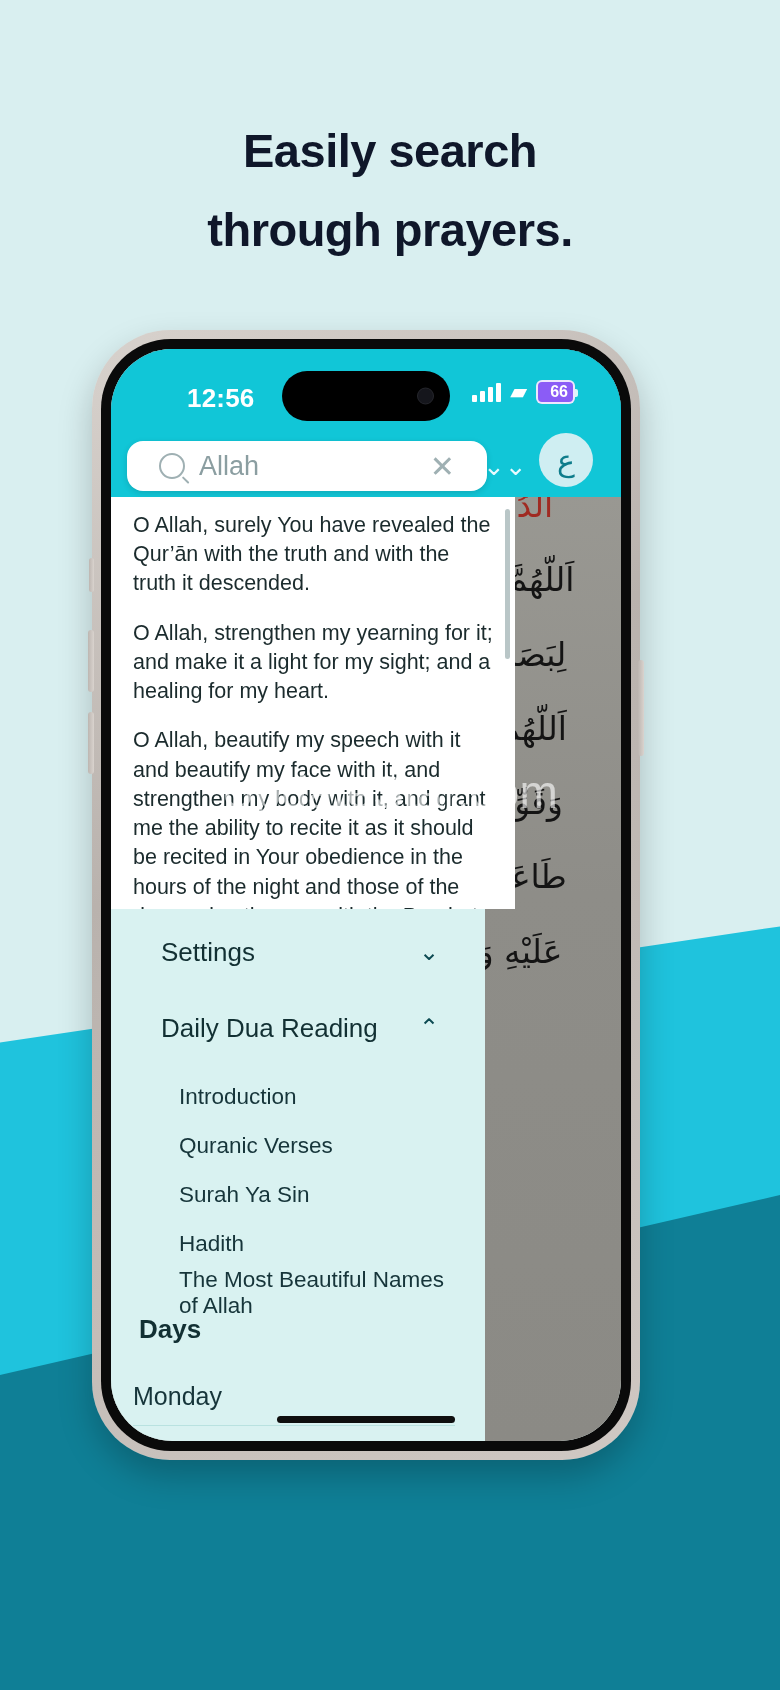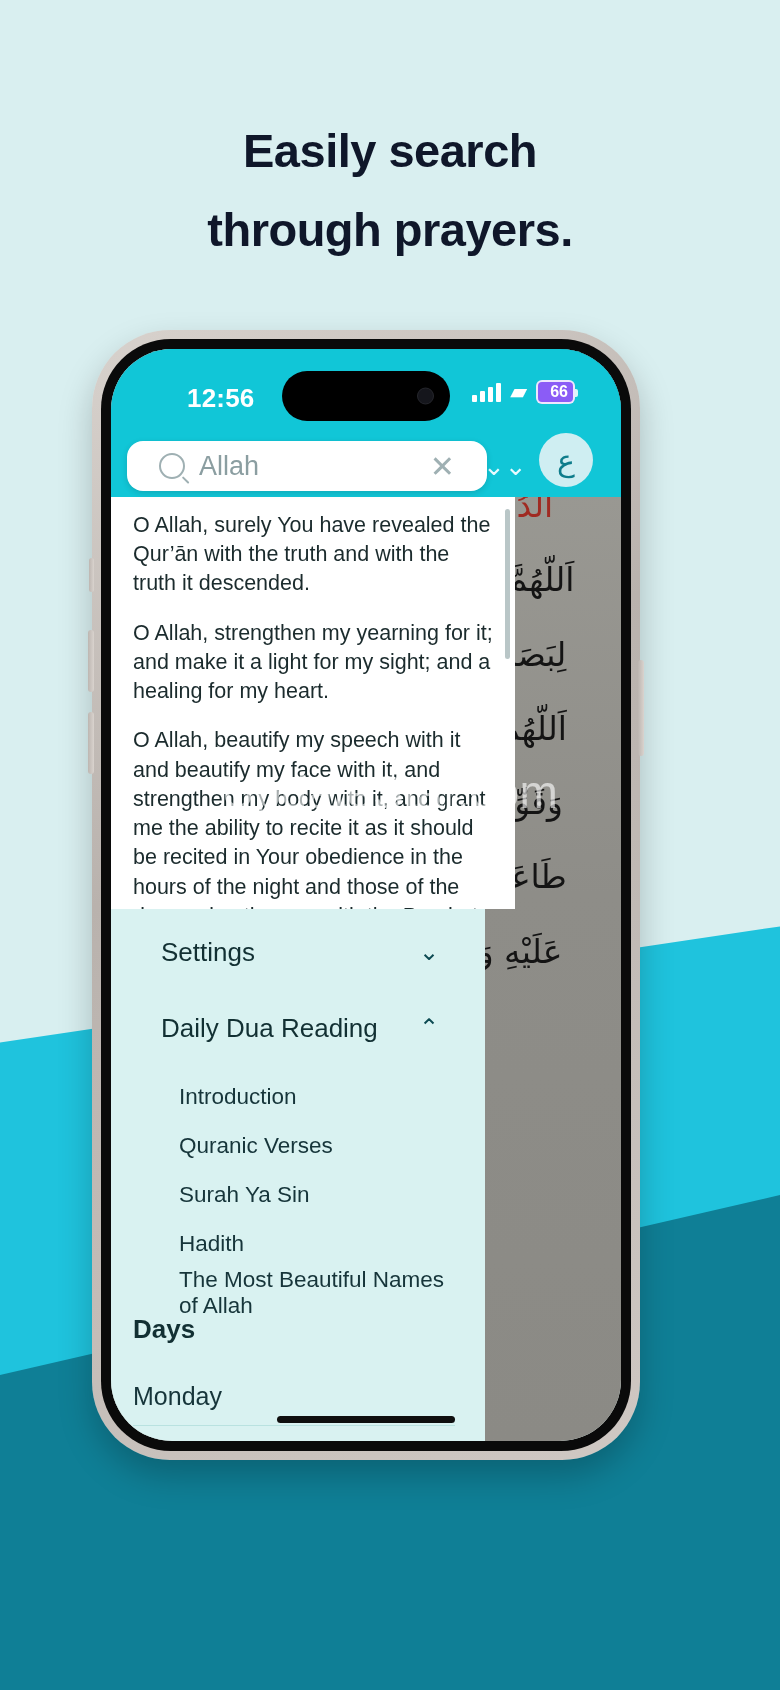--- a/index.html
+++ b/index.html
@@ -320,21 +320,21 @@
     align-items: center;
     padding: 0 22px 0 68px;
     box-sizing: border-box;
     color: #16353a;
     font-size: 22.5px;
   }
   .days-title {
     position: absolute;
     left: 0;
     width: 374px;
-    padding: 0 22px;
+    padding: 0 28px;
     box-sizing: border-box;
     color: #123033;
     font-size: 26px;
     font-weight: bold;
   }
   .day-row {
     position: absolute;
     left: 22px;
     width: 322px;
     height: 58px;

